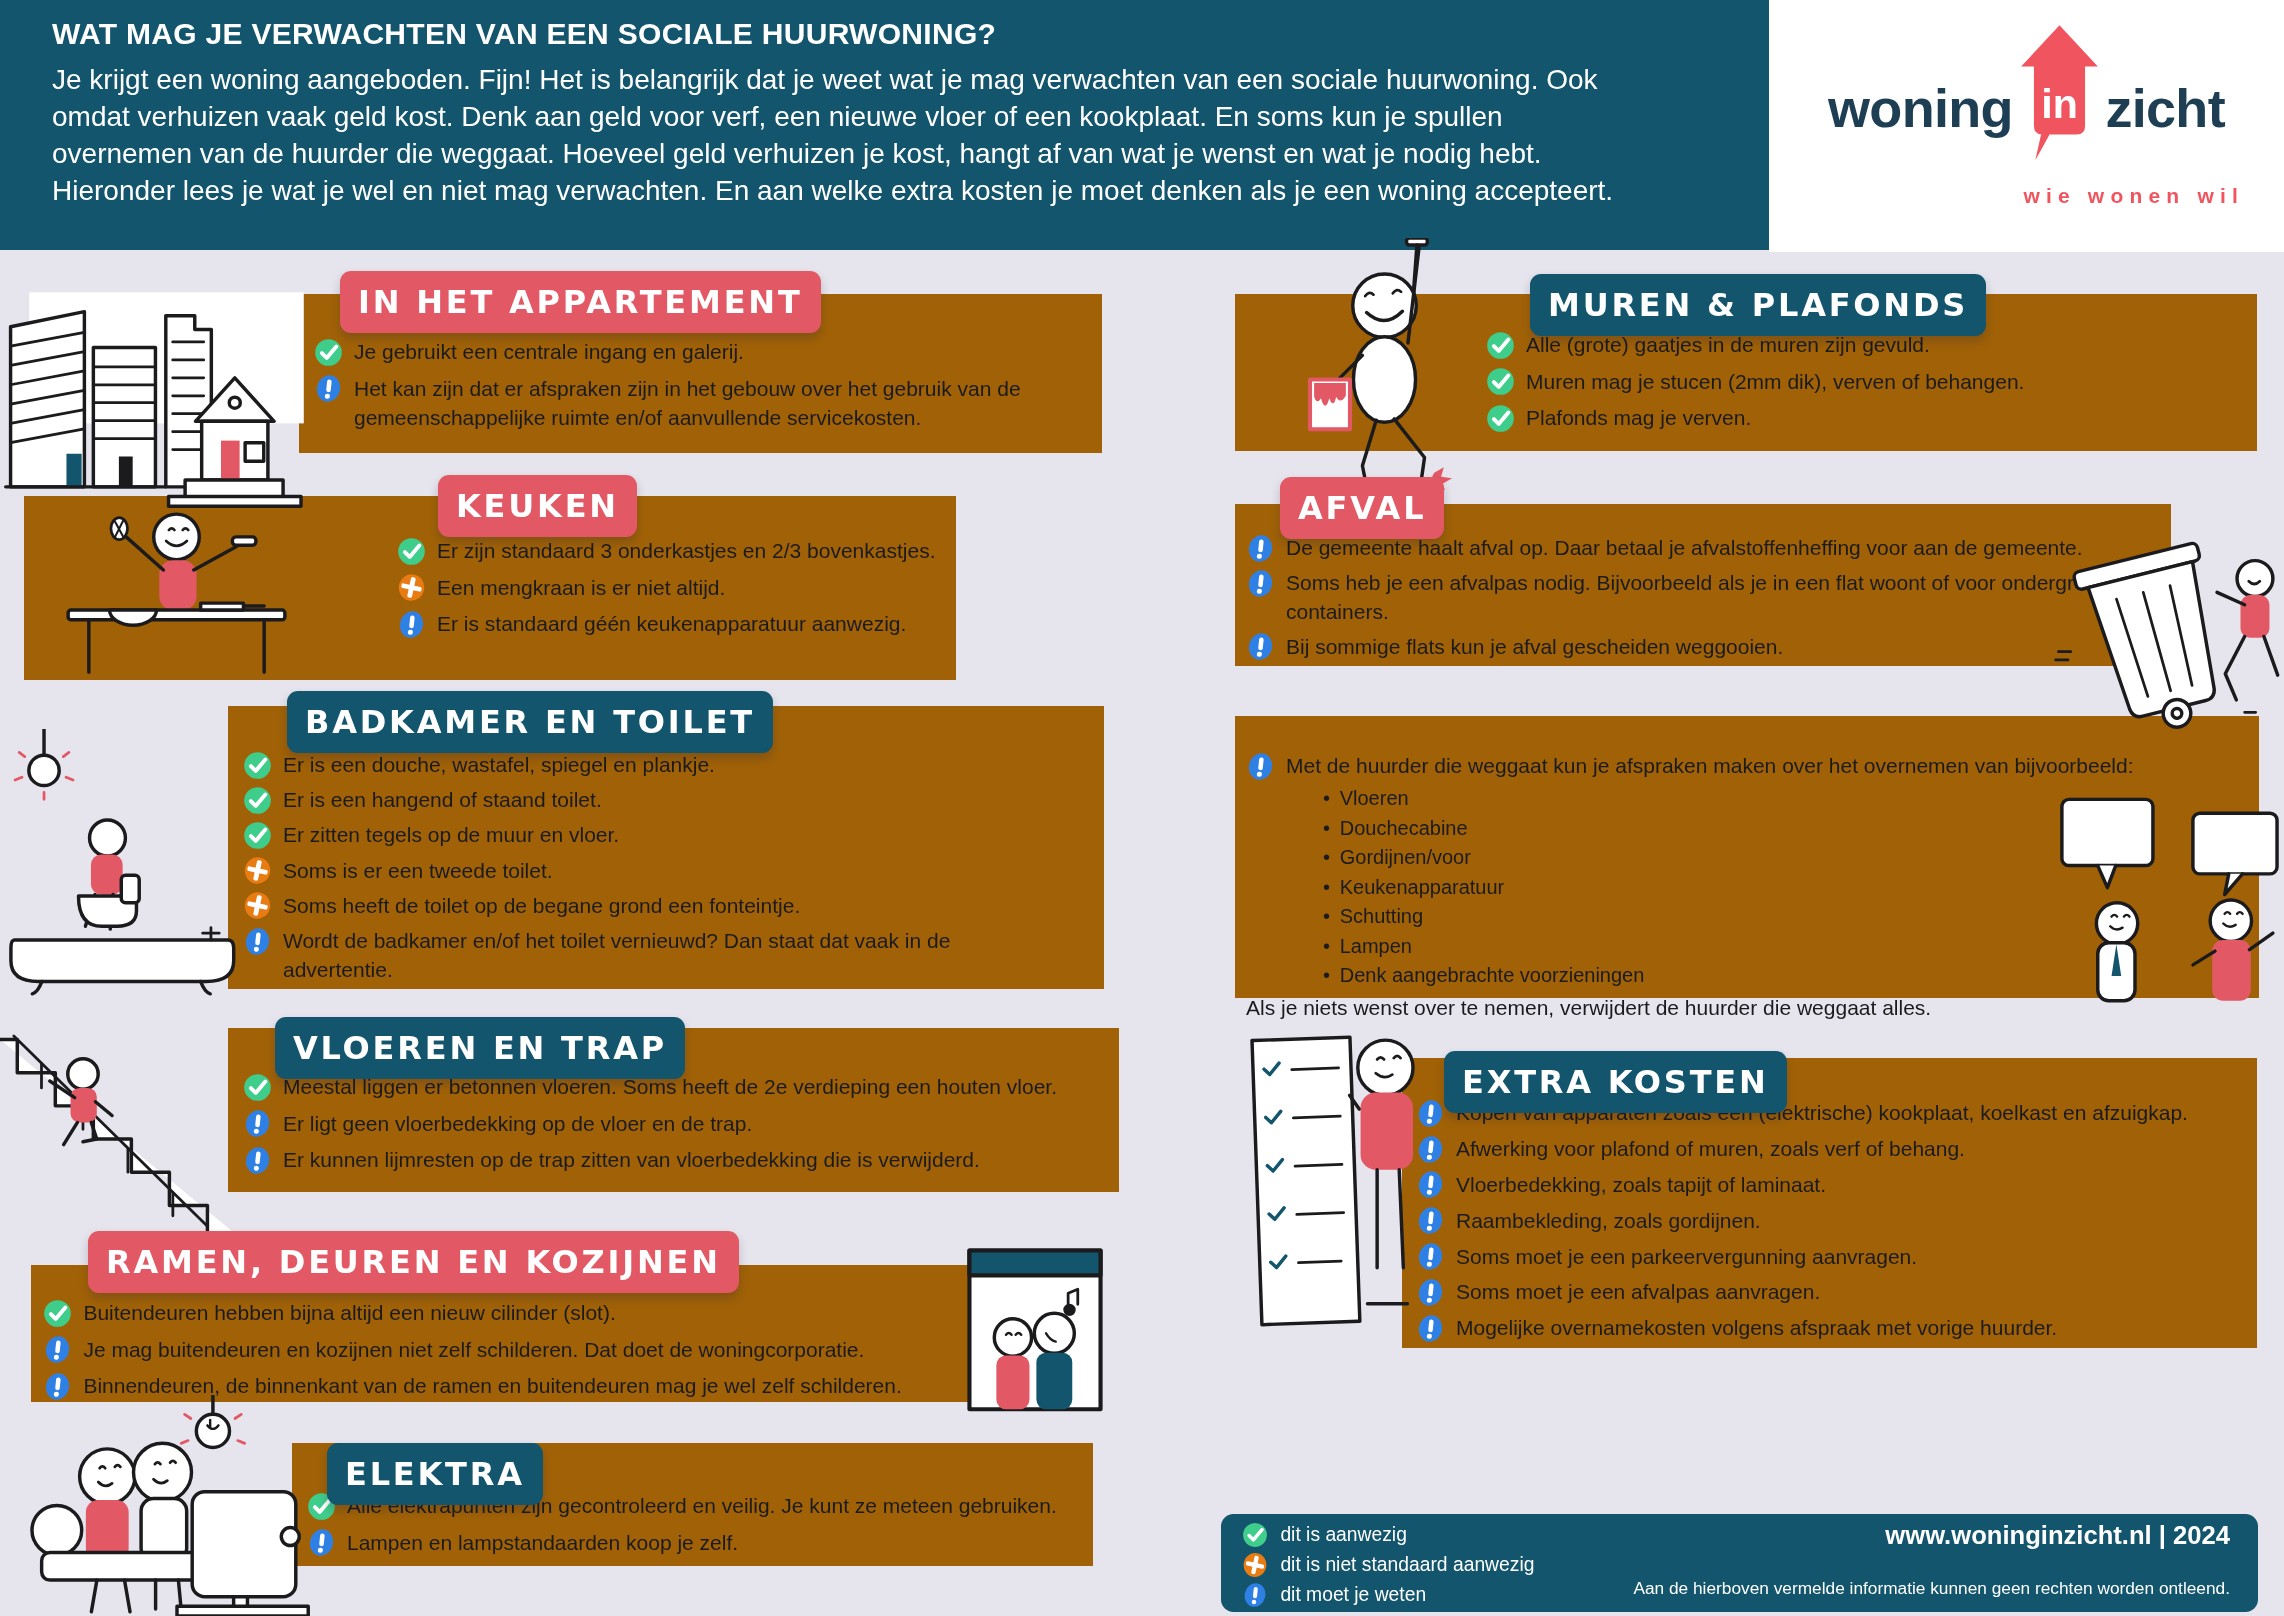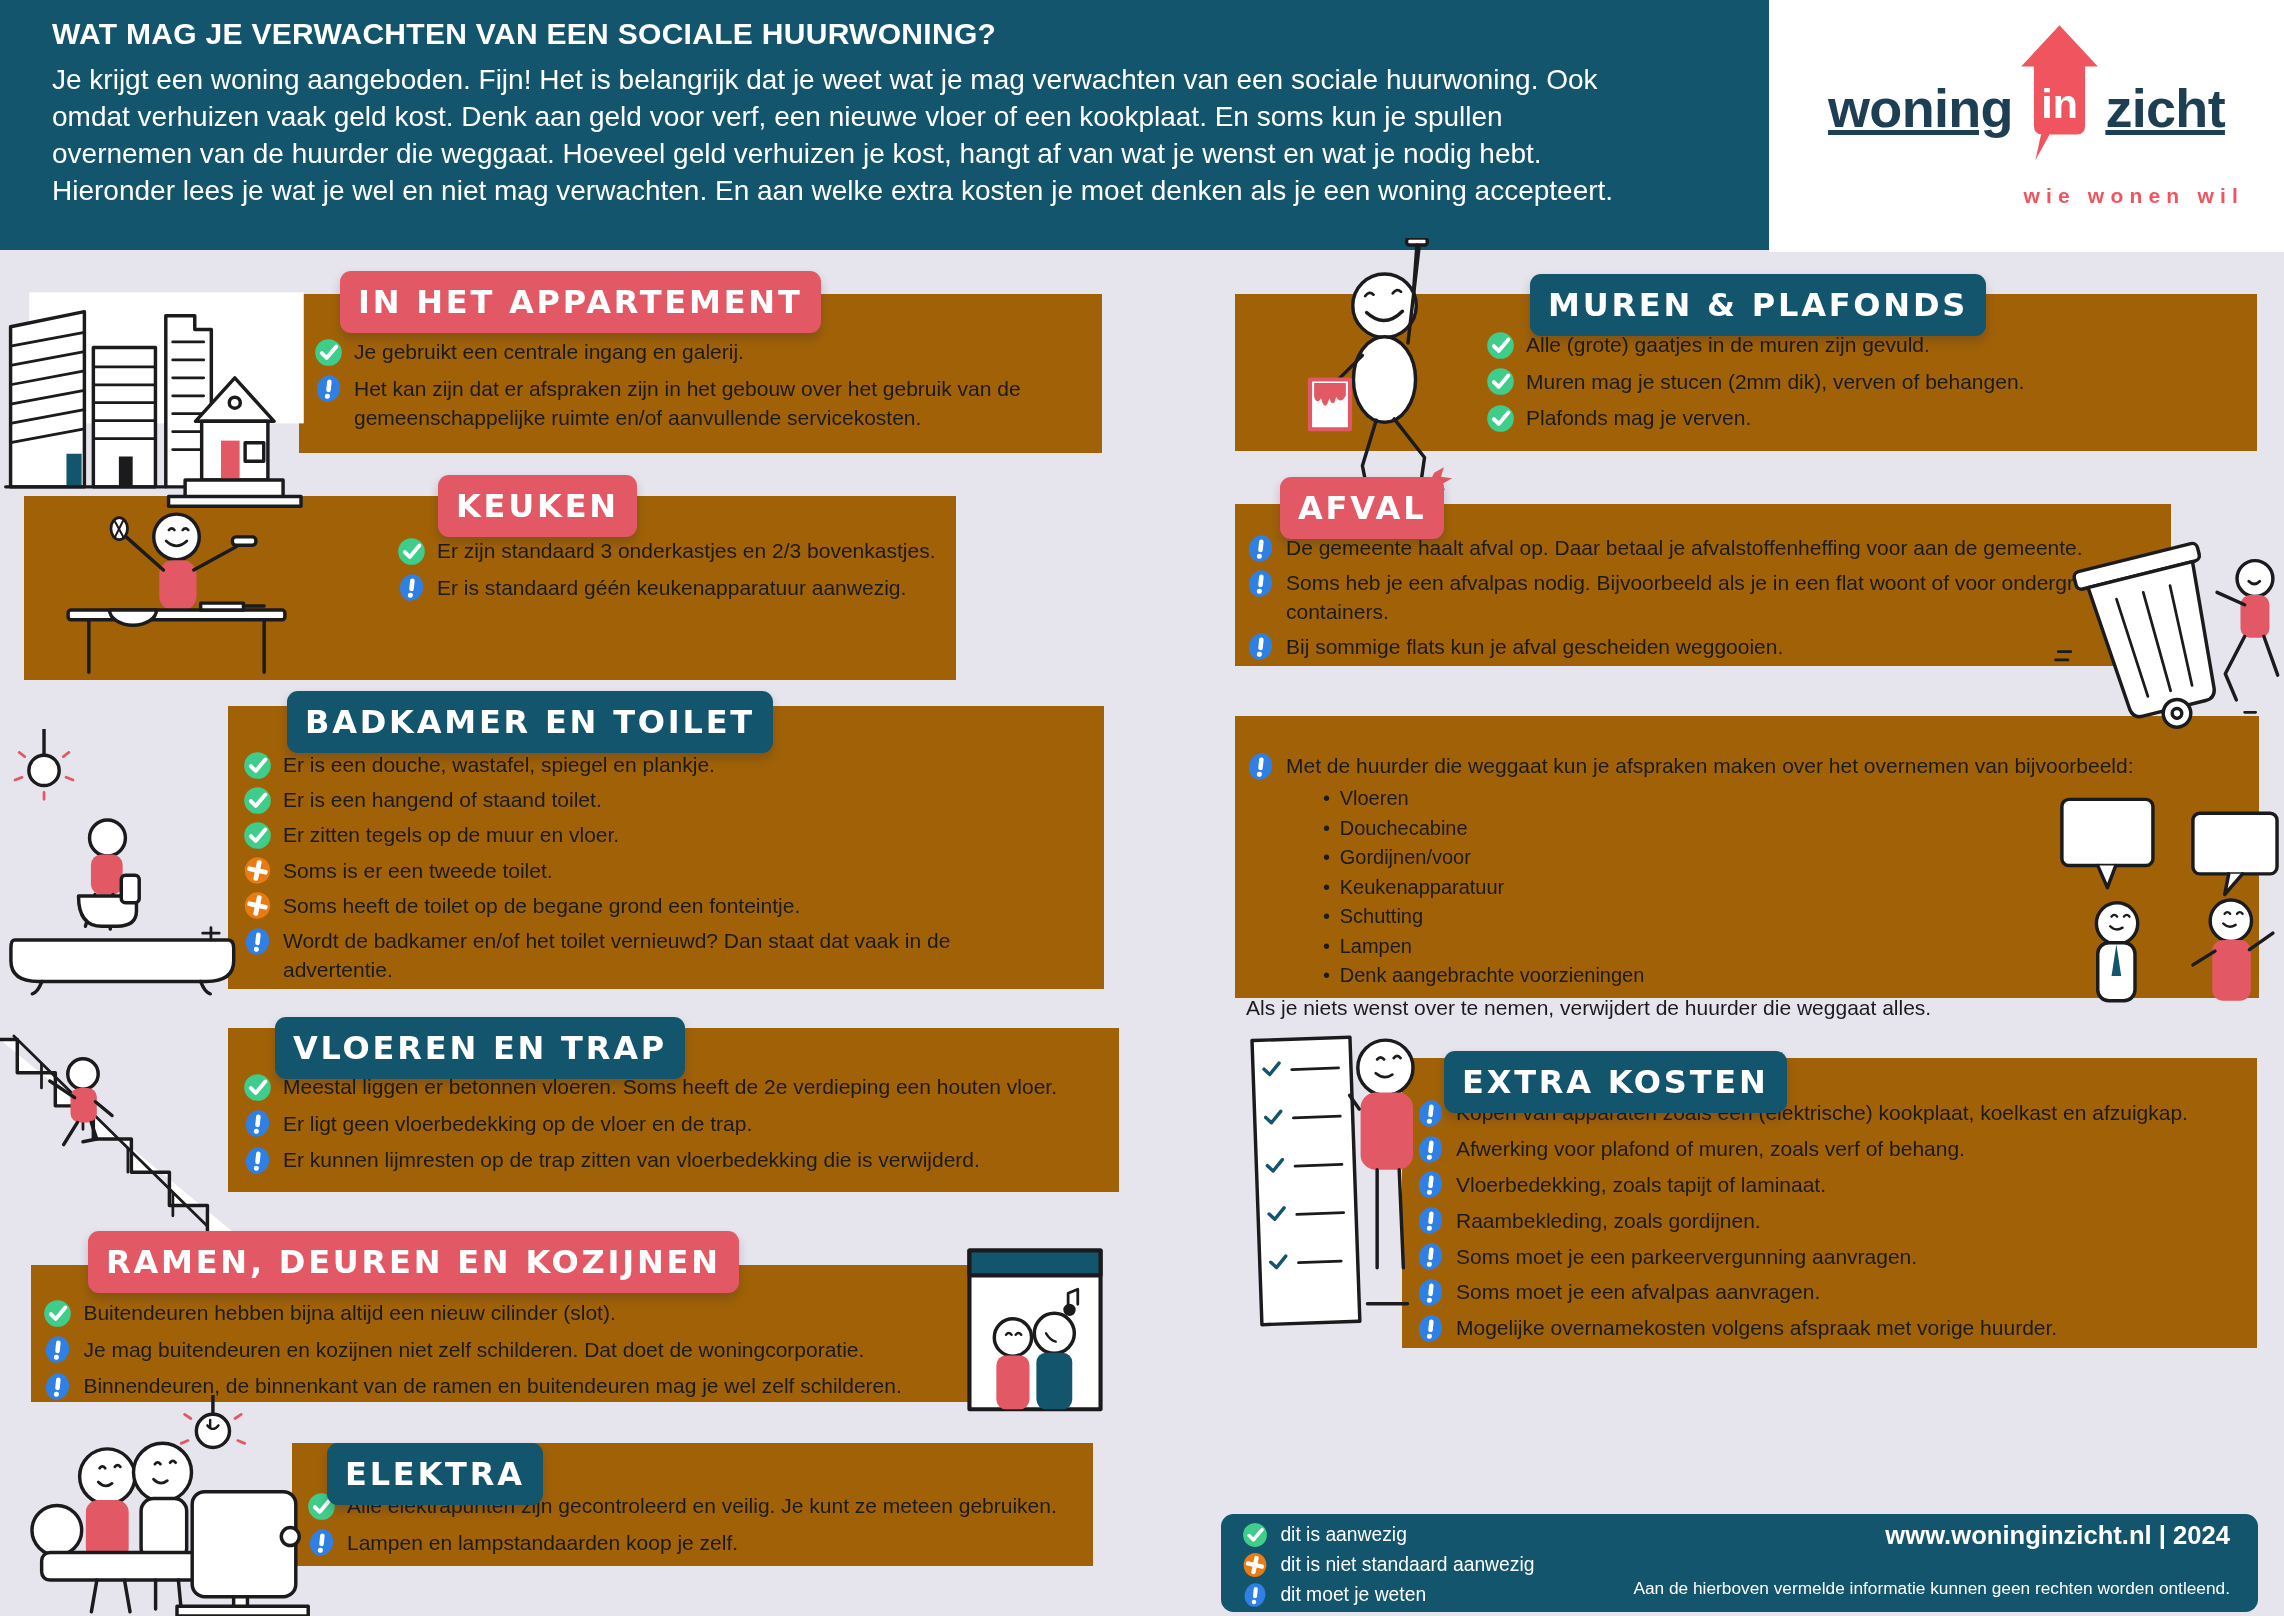--- a/index.html
+++ b/index.html
@@ -7,21 +7,21 @@
         font-family:"Liberation Sans",sans-serif;overflow:hidden;}
 
   
   .header-band{position:absolute;left:0;top:0;width:1769px;height:250px;background:var(--teal);}
   .header-title{position:absolute;left:52px;top:16.6px;color:#fff;font-size:30px;font-weight:bold;letter-spacing:0.3px;}
   .header-intro{position:absolute;left:52px;top:61px;color:#fff;font-size:28px;line-height:37px;}
   .header-intro span{display:block;}
 
   .logo-panel{position:absolute;left:1769px;top:0;width:515px;height:252px;background:#fff;}
   .logo-row{position:absolute;left:0;top:21px;width:100%;display:flex;justify-content:center;align-items:center;}
-  .logo-word{font-size:54px;font-weight:bold;color:var(--logo-dark);letter-spacing:-0.7px;margin-top:32px;text-decoration:underline;}
+  .logo-word{font-size:54px;font-weight:bold;color:var(--logo-dark);letter-spacing:-0.7px;margin-top:32px;}
   .logo-house{margin:0 2.8px;}
   .logo-tagline{position:absolute;right:40px;top:184px;color:var(--logo-red);font-size:21px;letter-spacing:6.2px;font-weight:bold;}
 
   
   .badge{position:absolute;height:54px;padding:4px 18px;display:flex;align-items:center;justify-content:center;
          color:#fff;font-family:"DejaVu Sans",sans-serif;font-weight:bold;font-size:32px;letter-spacing:2.8px;
          border-radius:11px;box-shadow:0 5.5px 9.7px rgba(30,30,60,.22);z-index:5;white-space:nowrap;}
   .badge.red{background:var(--red);}
   .badge.teal{background:var(--teal);}
   .card{position:absolute;background:#a16207;z-index:1;}
@@ -114,20 +114,32 @@
   <div class="card" style="left:24px;top:496px;width:932px;height:184px;">
     <div class="items" style="padding:40px 14px 0 373px;">
         <div class="item icon-row">
           <span class="item-icon">
             <svg viewBox="0 0 48 48">
               <circle cx="24" cy="24" r="22" fill="var(--green)"></circle>
               <path d="M13 25 L21 33 L37 14" stroke="#fff" stroke-width="6.5" fill="none" stroke-linecap="round" stroke-linejoin="round"></path>
             </svg>
           </span>
           <span class="item-text">Er zijn standaard 3 onderkastjes en 2/3 bovenkastjes.</span>
+        </div>
+        <div class="item icon-row">
+          <span class="item-icon">
+            <svg viewBox="0 0 48 48">
+              <ellipse cx="24" cy="24" rx="21" ry="22" fill="var(--orange)" transform="rotate(10 24 24)"></ellipse>
+              <g transform="rotate(12 24 24)">
+                <rect x="7" y="20" width="34" height="8" rx="3" fill="#fff"></rect>
+                <rect x="20" y="7" width="8" height="34" rx="3" fill="#fff"></rect>
+              </g>
+            </svg>
+          </span>
+          <span class="item-text">Een mengkraan is er niet altijd.</span>
         </div>
         <div class="item icon-row">
           <span class="item-icon">
             <svg viewBox="0 0 48 48">
               <ellipse cx="24" cy="24" rx="19" ry="22" fill="var(--blue)" transform="rotate(14 24 24)"></ellipse>
               <g transform="rotate(6 24 24)">
                 <rect x="20.5" y="9" width="7.5" height="21" rx="3.7" fill="#fff"></rect>
                 <circle cx="23.5" cy="37" r="4.2" fill="#fff"></circle>
               </g>
             </svg>

